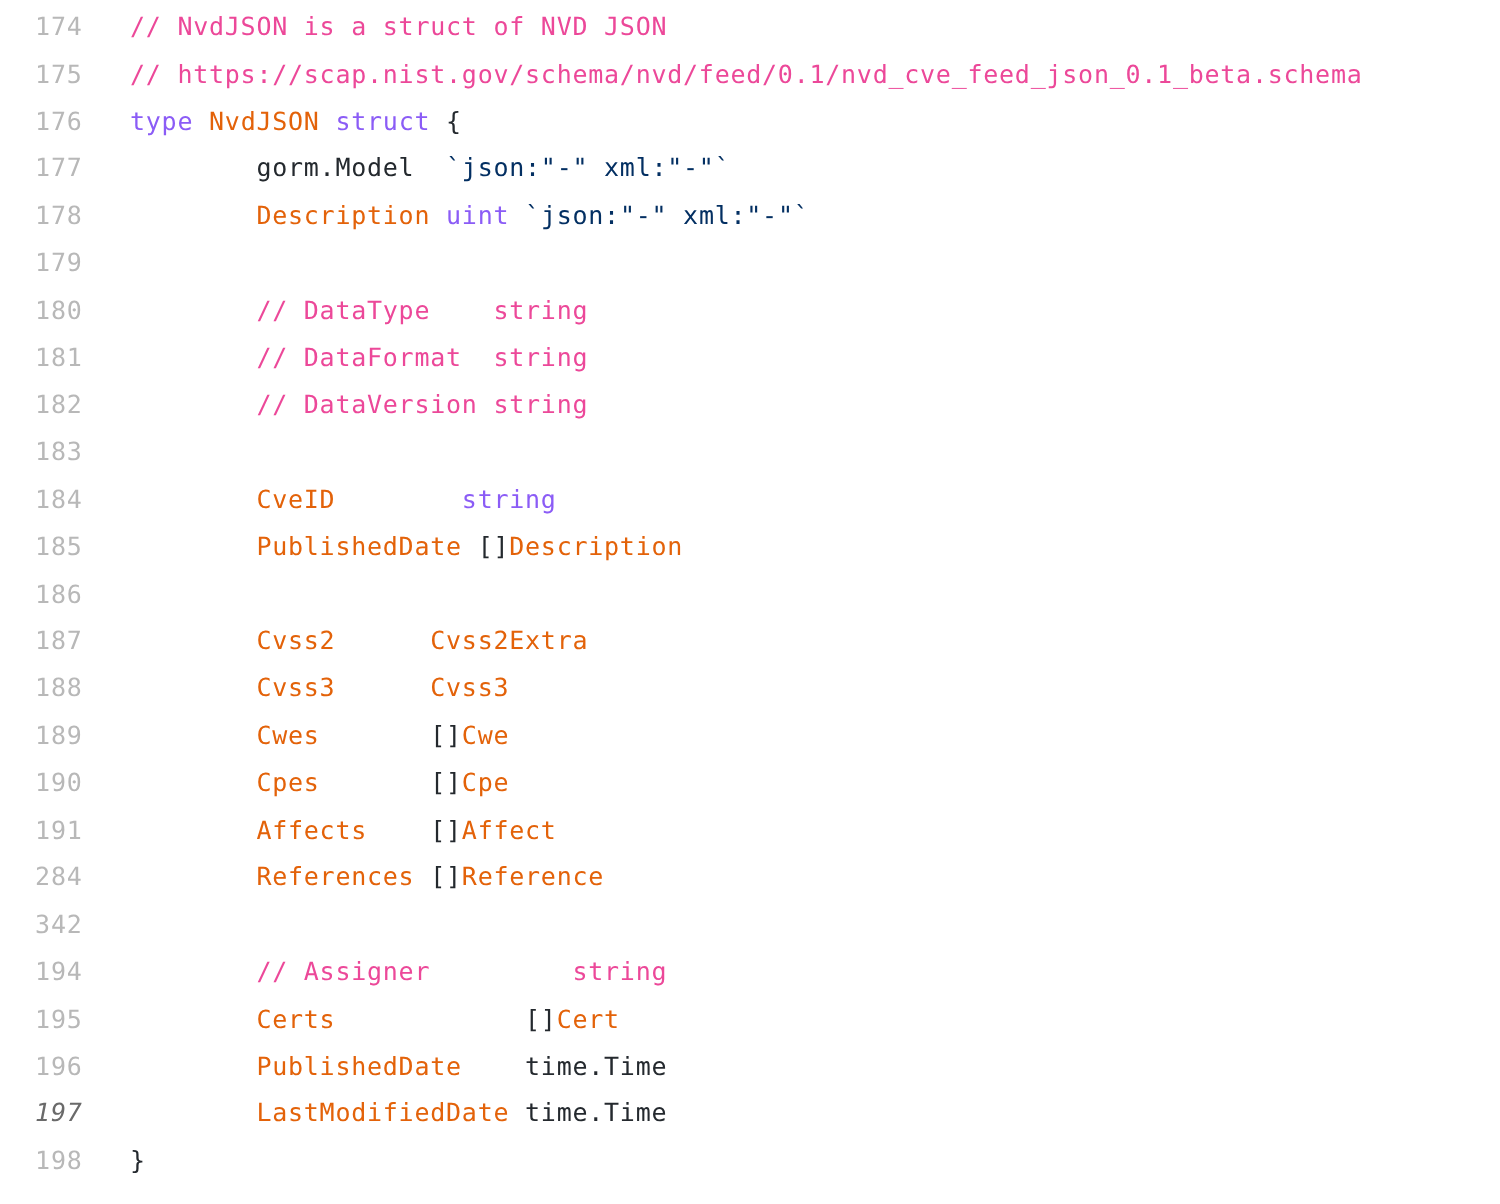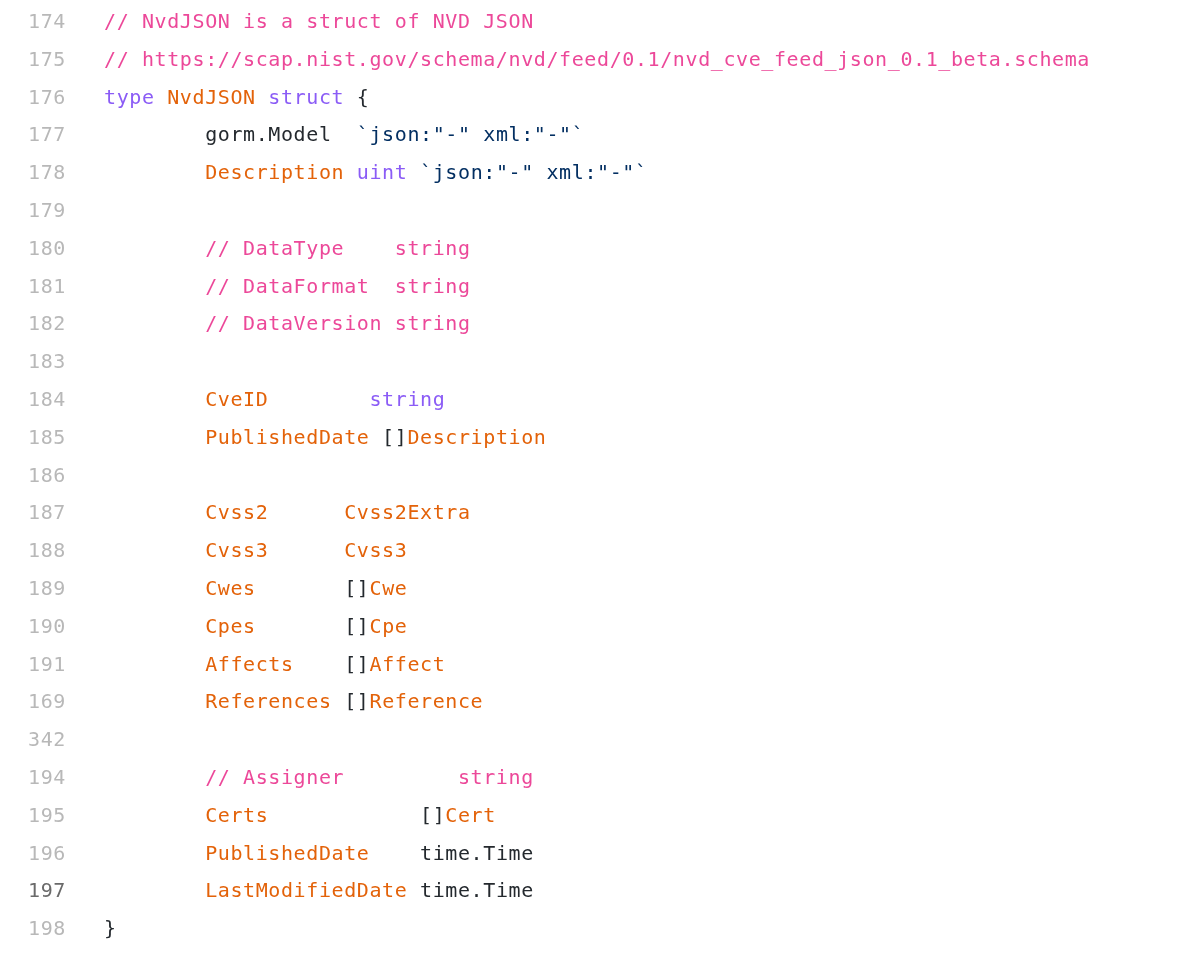--- a/index.html
+++ b/index.html
@@ -18,21 +18,21 @@
     white-space: pre;
   }
   .ln {
     width: 66px;
     padding-left: 0;
     text-align: right;
     color: #b8b8b8;
     flex: none;
     cursor: pointer;
   }
-  .ln.active { color: #6a6a6a; }
+  .ln.active { color: #6a6a6a; font-style: italic; }
   .src { padding-left: 38px; color: #24292e; }
   .c { color: #ec4899; }
   .k { color: #8b5cf6; }
   .t { color: #e36209; }
   .s { color: #032f62; }
   .p { color: #24292e; }
 </style>
 </head>
 <body>
 
@@ -48,20 +48,20 @@
     <div class="line"><span class="ln">182</span><span class="src"><span class="c">        // DataVersion string</span></span></div>
     <div class="line"><span class="ln">183</span><span class="src"></span></div>
     <div class="line"><span class="ln">184</span><span class="src"><span class="t">        CveID       </span><span class="k"> string</span></span></div>
     <div class="line"><span class="ln">185</span><span class="src"><span class="t">        PublishedDate</span><span class="p"> []</span><span class="t">Description</span></span></div>
     <div class="line"><span class="ln">186</span><span class="src"></span></div>
     <div class="line"><span class="ln">187</span><span class="src"><span class="t">        Cvss2      Cvss2Extra</span></span></div>
     <div class="line"><span class="ln">188</span><span class="src"><span class="t">        Cvss3      Cvss3</span></span></div>
     <div class="line"><span class="ln">189</span><span class="src"><span class="t">        Cwes      </span><span class="p"> []</span><span class="t">Cwe</span></span></div>
     <div class="line"><span class="ln">190</span><span class="src"><span class="t">        Cpes      </span><span class="p"> []</span><span class="t">Cpe</span></span></div>
     <div class="line"><span class="ln">191</span><span class="src"><span class="t">        Affects   </span><span class="p"> []</span><span class="t">Affect</span></span></div>
-    <div class="line"><span class="ln">169</span><span class="src"><span class="t">        References</span><span class="p"> []</span><span class="t">Reference</span></span></div>
+    <div class="line"><span class="ln">284</span><span class="src"><span class="t">        References</span><span class="p"> []</span><span class="t">Reference</span></span></div>
     <div class="line"><span class="ln">342</span><span class="src"></span></div>
     <div class="line"><span class="ln">194</span><span class="src"><span class="c">        // Assigner         string</span></span></div>
     <div class="line"><span class="ln">195</span><span class="src"><span class="t">        Certs           </span><span class="p"> []</span><span class="t">Cert</span></span></div>
     <div class="line"><span class="ln">196</span><span class="src"><span class="t">        PublishedDate   </span><span class="p"> time.Time</span></span></div>
     <div class="line"><span class="ln active">197</span><span class="src"><span class="t">        LastModifiedDate</span><span class="p"> time.Time</span></span></div>
     <div class="line"><span class="ln">198</span><span class="src"><span class="p">}</span></span></div>
   </div>
 
 </body></html>

